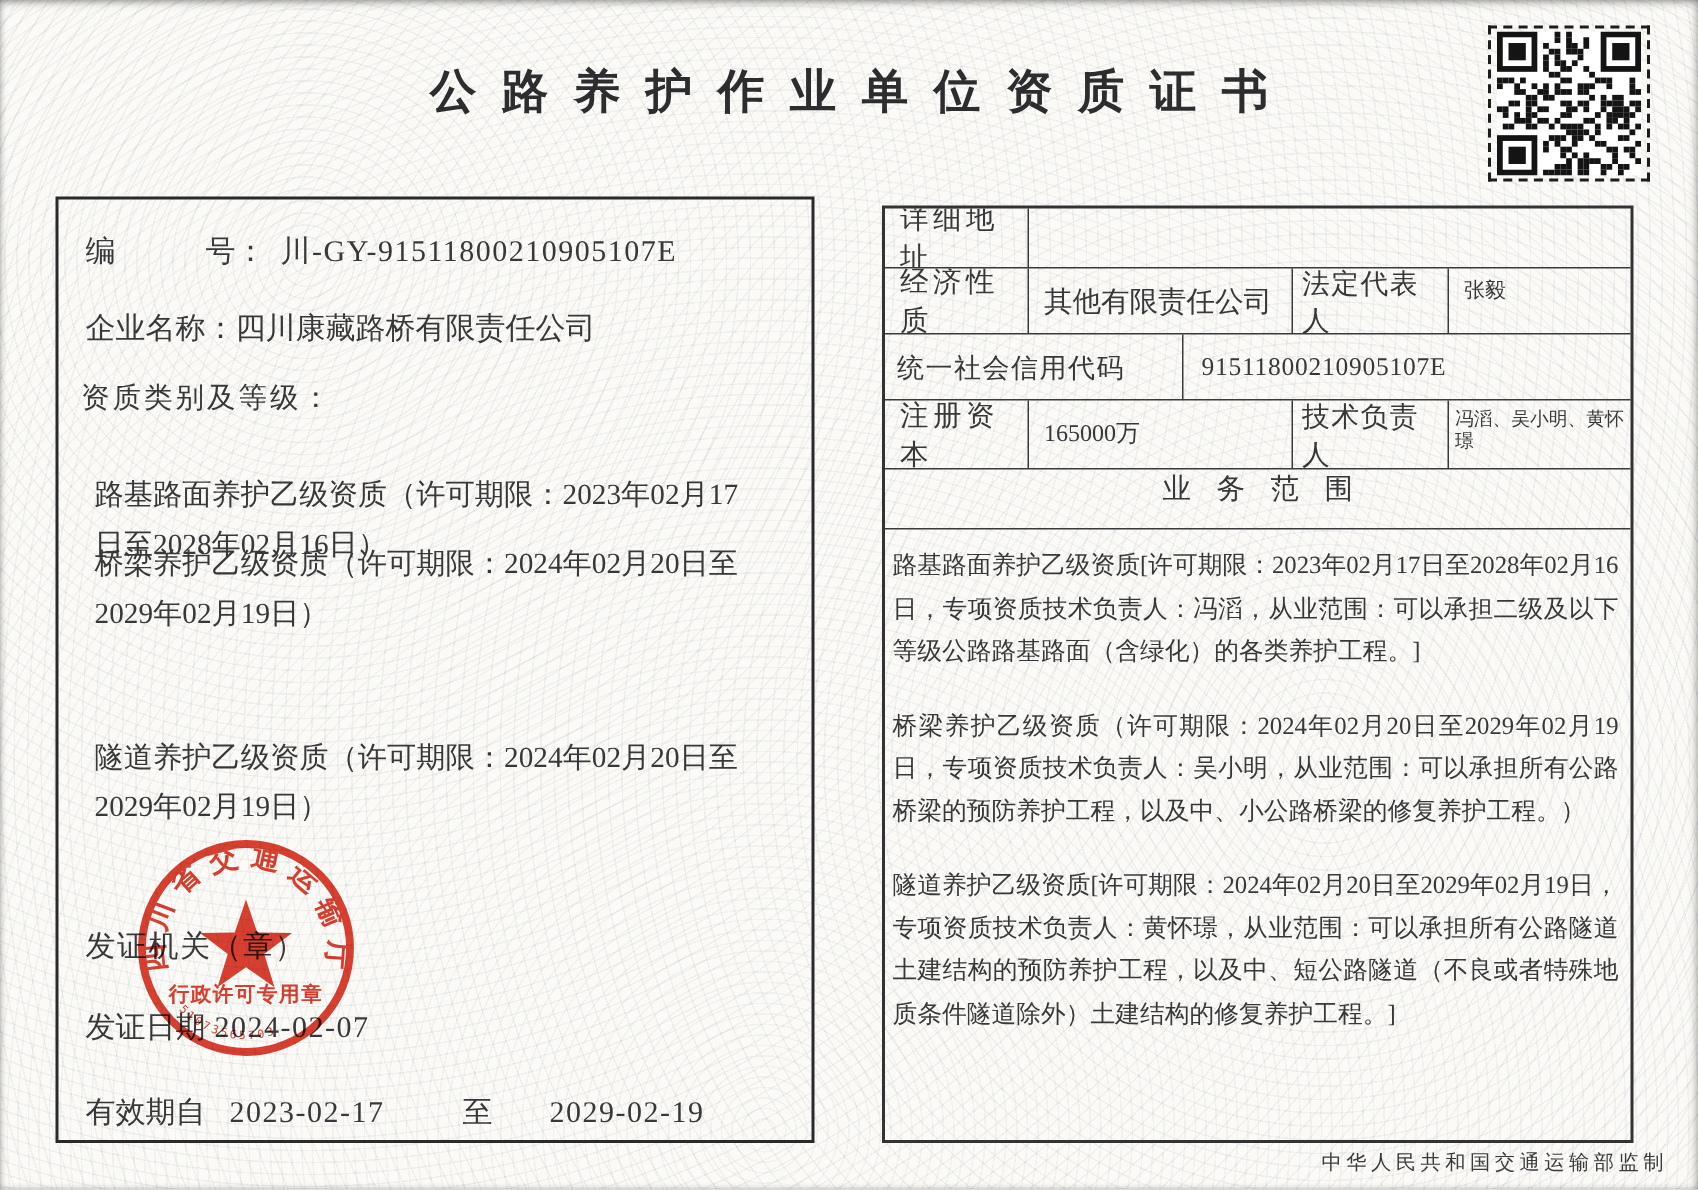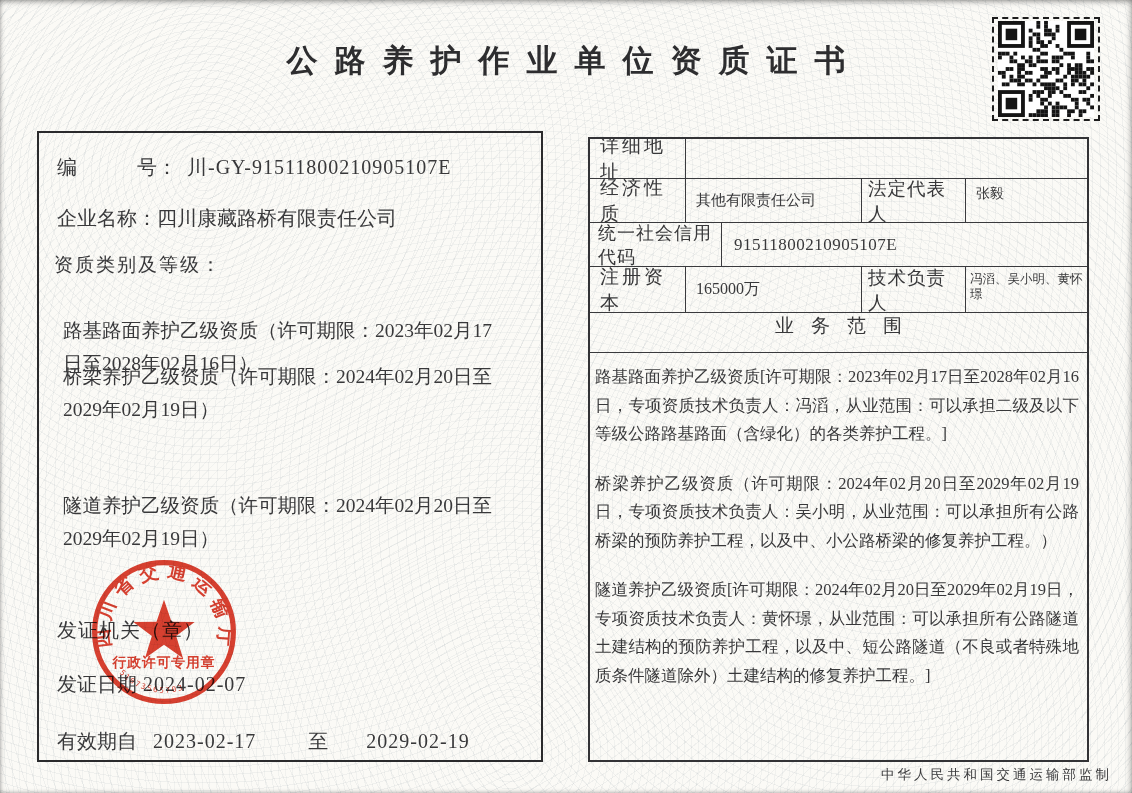--- a/index.html
+++ b/index.html
@@ -64,27 +64,27 @@
     position:absolute;left:588px;top:137px;width:501px;height:625px;
     border:2px solid #333336;box-sizing:border-box;
   }
   .rrow{display:flex;border-bottom:1.5px solid #3a3a3d;box-sizing:border-box;}
   .rcell{display:flex;align-items:center;box-sizing:border-box;overflow:hidden;}
   .rcell.rt{align-items:flex-start;}
   .cell-br{border-right:1.5px solid #3a3a3d;}
   .rlabel{font-size:19px;letter-spacing:3px;padding-left:10px;}
   .rlabel5{font-size:18.5px;letter-spacing:1px;padding-left:6px;}
   .rlabel8{font-size:18px;letter-spacing:1px;padding-left:8px;}
-  .rval{font-size:15px;padding-left:10px;}
+  .rval{font-size:19px;padding-left:10px;}
   .row1{height:40px;}
   .row2{height:44px;}
   .row3{height:44px;}
   .row4{height:46px;}
   .row5{height:40px;justify-content:center;align-items:flex-start;}
-  .w96{width:96px;}  .w176{width:176px;}  .w104{width:104px;}  .w166{width:132px;}
+  .w96{width:96px;}  .w176{width:176px;}  .w104{width:104px;}  .w166{width:199px;}
   .flex1{flex:1;}
   .addr-val{font-size:15px;}
   .code-val{font-size:17px;letter-spacing:.5px;padding-left:12px;}
   .cap-val{font-size:16px;}
   .tech-val{display:block;font-size:12.5px;line-height:15px;padding:5px 2px 0 4px;}
   .rep-val{font-size:14px;padding-top:6px;}
   .scope-head{font-size:19px;letter-spacing:17px;text-indent:17px;text-align:center;width:100%;}
   .scope-text{padding:10px 8px 0 5px;}
   .scope-p{font-size:16.5px;line-height:28.5px;margin:0 0 21px 0;text-align:justify;}
   .footer{

